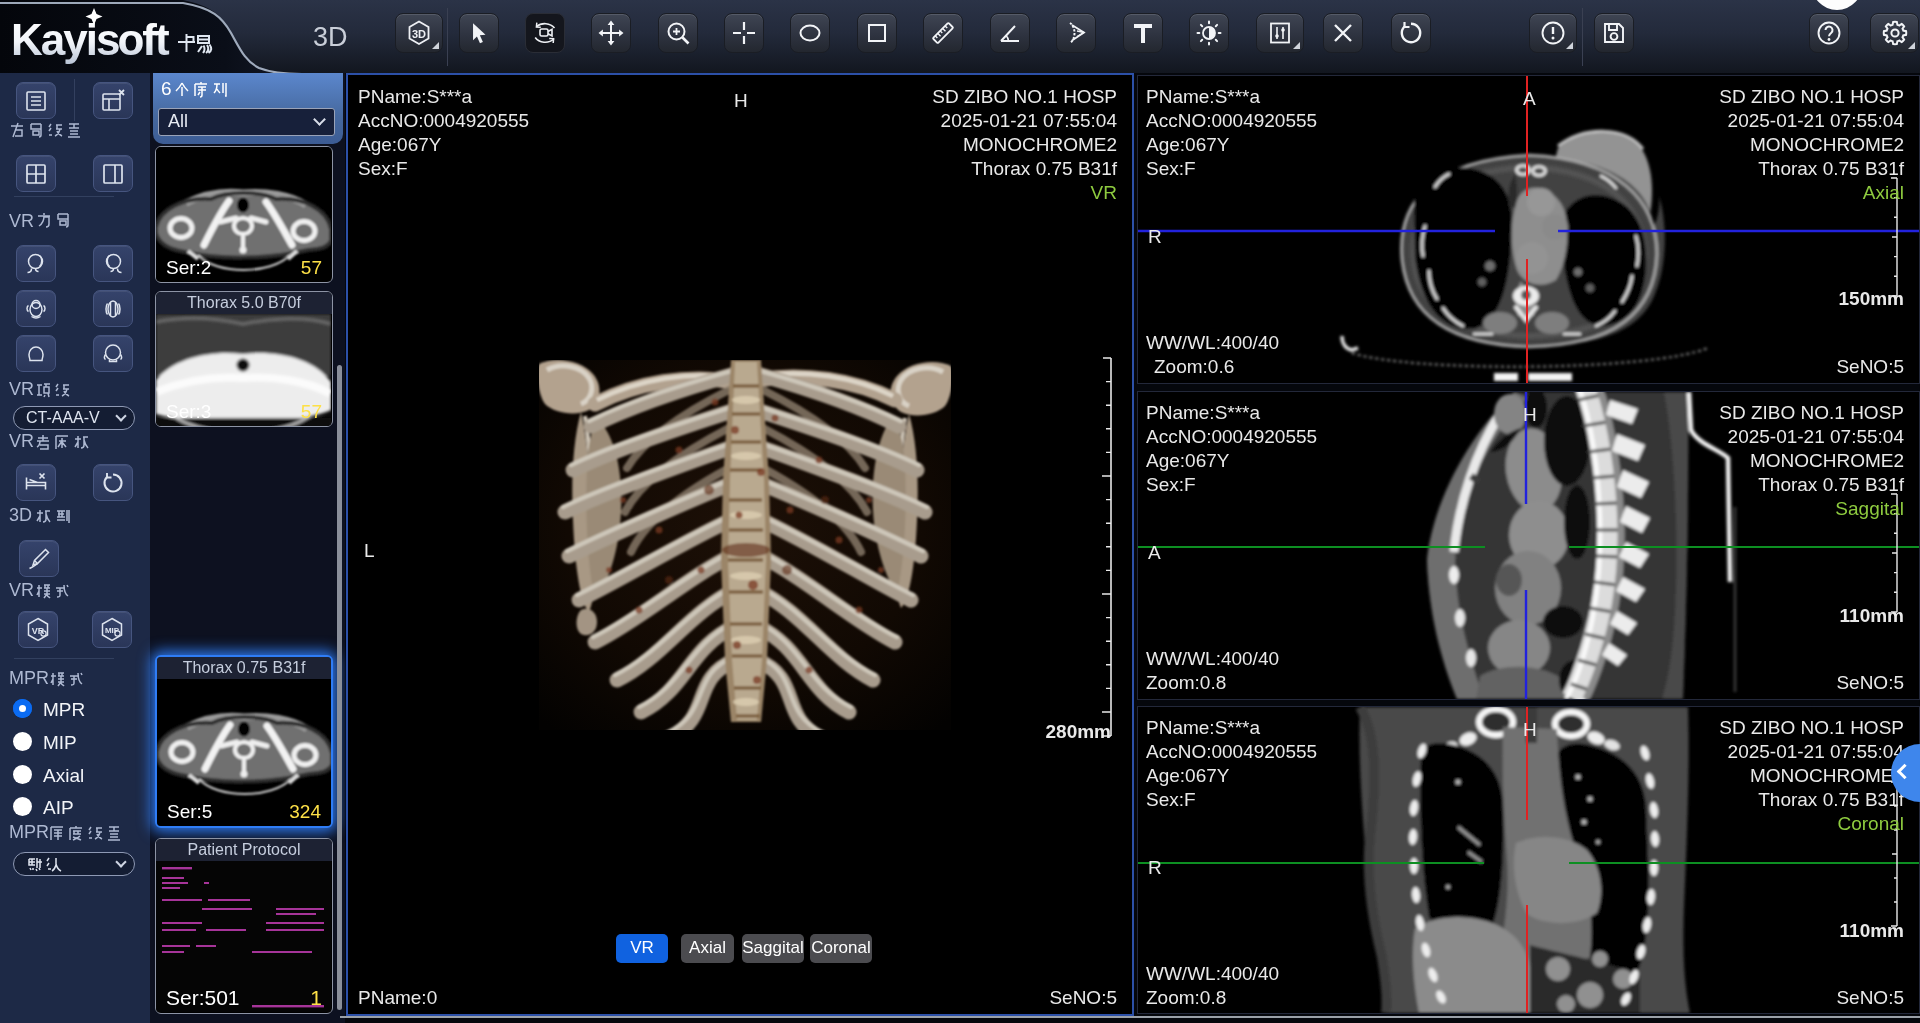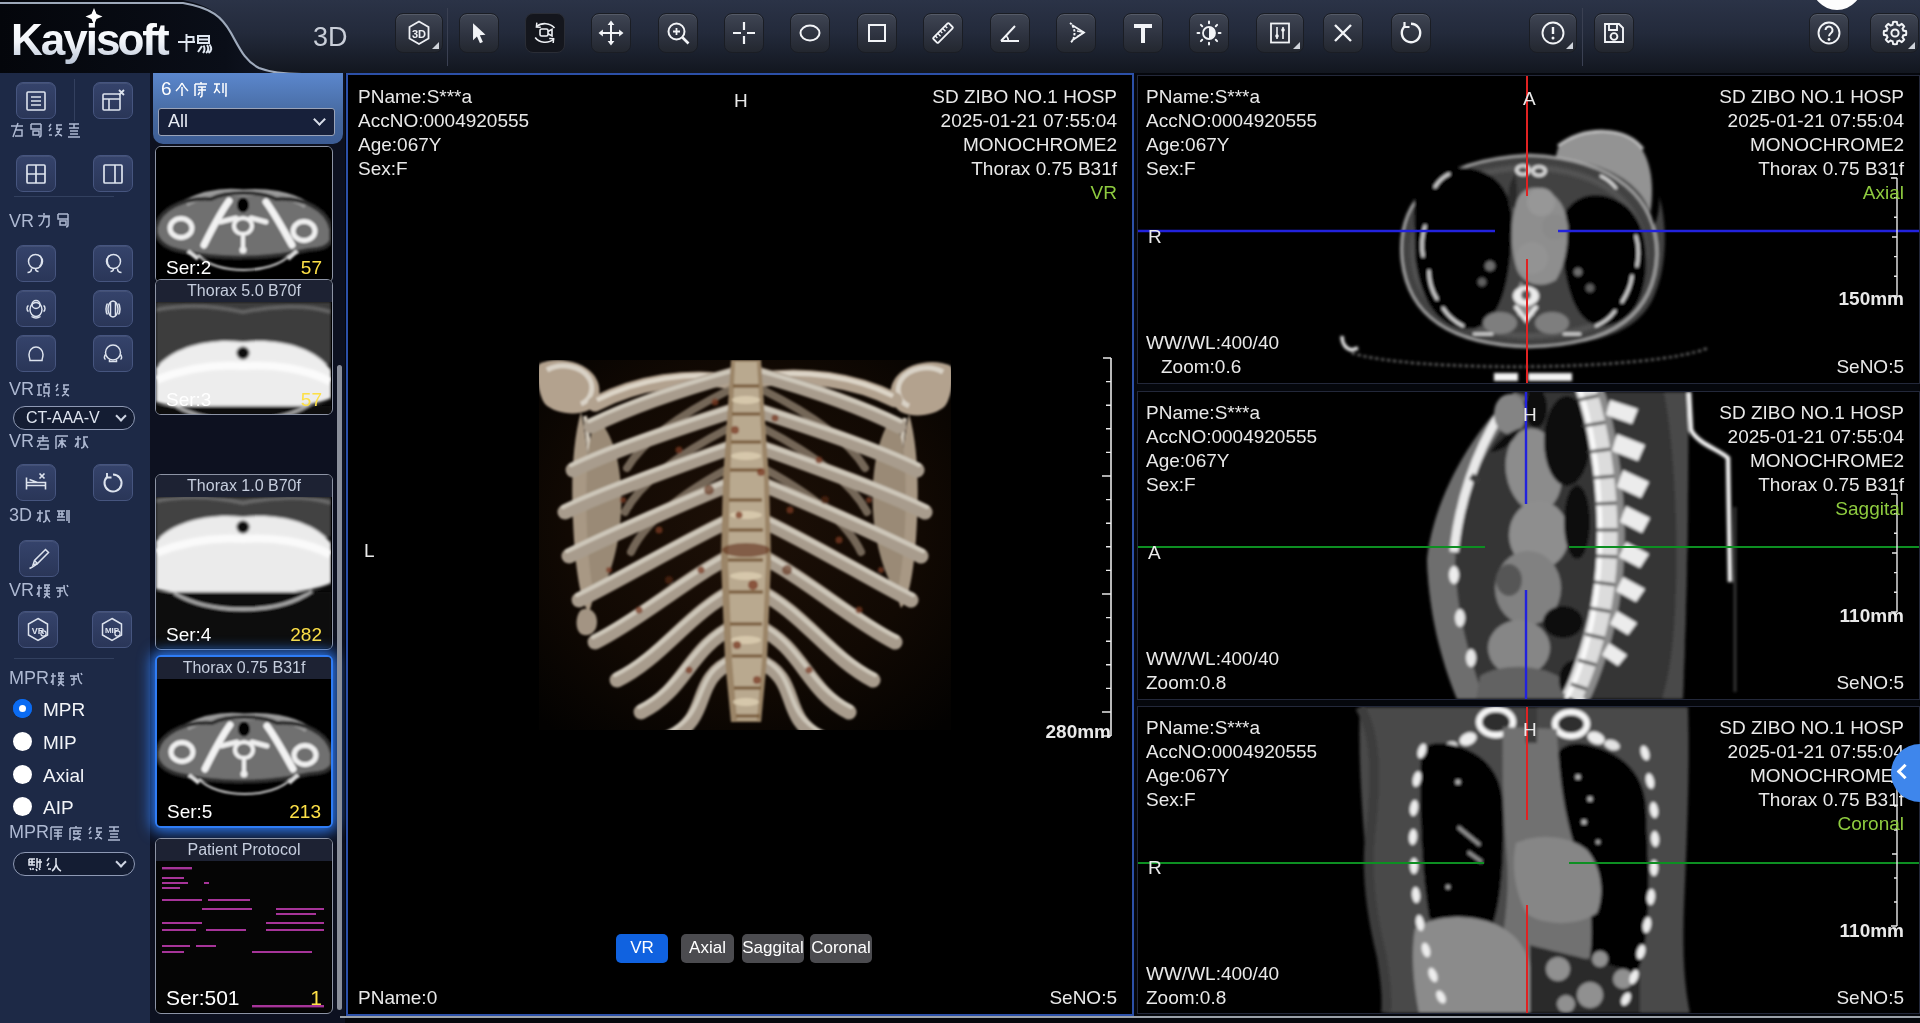--- a/index.html
+++ b/index.html
@@ -464,56 +464,40 @@
         <path d="M87,88 V102" stroke="#eee" stroke-width="4"></path>
         <circle cx="87" cy="103" r="3.5" fill="#eee"></circle>
         <ellipse cx="25" cy="81" rx="11" ry="9.5" fill="none" stroke="#efefef" stroke-width="5"></ellipse>
         <ellipse cx="148" cy="84" rx="11" ry="9.5" fill="none" stroke="#efefef" stroke-width="5"></ellipse>
         <path d="M32,104 l10,8 M141,104 l-9,8" stroke="#ddd" stroke-width="4"></path>
         <path d="M42,108 C60,128 115,128 134,108" fill="none" stroke="#cfcfcf" stroke-width="2"></path>
       </g>
     </svg>
     <div class="ser">Ser:2</div><div class="cnt">57</div>
   </div>
-  <div class="thumb" style="top:279px;height:136px">
+  <div class="thumb" style="top:291px;height:136px">
     <div class="ttl">Thorax 5.0 B70f</div>
     <svg width="175" height="151" viewBox="0 0 175 151" style="margin-top:22px">
       <rect width="175" height="151" fill="#0a0a0a"></rect>
       <defs>
           <filter id="tb2" x="-10%" y="-10%" width="120%" height="120%">
             <feGaussianBlur stdDeviation="1.6"></feGaussianBlur>
           </filter>
         </defs>
       <g filter="url(#tb2)">
         <rect x="0" y="0" width="175" height="62" fill="#3c3c3c"></rect>
         <path d="M0,8 C30,2 60,4 87,10 C115,4 150,2 175,10" fill="none" stroke="#6a6a6a" stroke-width="3"></path>
         <path d="M0,66 C18,44 55,36 87,40 C120,36 158,44 175,68 L175,96 C140,112 40,112 0,100 Z" fill="#ededed"></path>
         <path d="M0,78 C30,66 60,62 87,64 C115,62 150,66 175,80" fill="none" stroke="#fbfbfb" stroke-width="8"></path>
         <circle cx="87" cy="51" r="6.5" fill="#101010"></circle>
         <rect x="0" y="104" width="175" height="47" fill="#0c0c0c"></rect>
         <path d="M20,104 C55,124 120,124 154,102" fill="none" stroke="#cacaca" stroke-width="2.4"></path>
       </g>
     </svg>
     <div class="ser">Ser:3</div><div class="cnt">57</div>
-  </div>
-  <div class="thumb" style="top:474px;height:176px">
-    <div class="ttl">Thorax 1.0 B70f</div>
-    <svg width="175" height="151" viewBox="0 0 175 151" style="margin-top:22px">
-      <rect width="175" height="151" fill="#0a0a0a"></rect>
-      <g filter="url(#tb2)">
-        <rect x="0" y="0" width="175" height="40" fill="#424242"></rect>
-        <path d="M0,4 C30,-2 60,0 87,6 C115,0 150,-2 175,6" fill="none" stroke="#707070" stroke-width="3"></path>
-        <path d="M0,44 C18,24 55,16 87,20 C120,16 158,24 175,46 L175,86 C140,102 40,102 0,92 Z" fill="#ebebeb"></path>
-        <path d="M0,56 C30,44 60,40 87,42 C115,40 150,44 175,58" fill="none" stroke="#fafafa" stroke-width="8"></path>
-        <circle cx="87" cy="30" r="6.5" fill="#101010"></circle>
-        <rect x="0" y="95" width="175" height="56" fill="#0c0c0c"></rect>
-        <path d="M18,96 C55,118 122,118 156,94" fill="none" stroke="#cacaca" stroke-width="2.4"></path>
-      </g>
-    </svg>
-    <div class="ser">Ser:4</div><div class="cnt">282</div>
   </div>
   <div class="thumb sel" style="top:655px;height:173px">
     <div class="ttl">Thorax 0.75 B31f</div>
     <svg width="175" height="148" viewBox="0 0 175 148" style="margin-top:22px">
       <rect width="175" height="148" fill="#000"></rect>
       <g filter="url(#tb1)">
         <path d="M0,72 C4,54 28,42 55,44 C70,36 105,36 120,44 C147,42 171,54 175,74 L175,86 C172,92 166,94 152,95 C110,105 62,105 24,96 C10,93 2,86 0,78 Z" fill="#6f6f6f"></path>
         <path d="M30,48 C50,38 70,36 87,38 C110,36 135,40 150,50" fill="none" stroke="#9a9a9a" stroke-width="7"></path>
         <path d="M0,72 C4,54 28,42 55,44 C70,36 105,36 120,44 C147,42 171,54 175,74 L175,86 C172,92 166,94 152,95 C110,105 62,105 24,96 C10,93 2,86 0,78 Z" fill="none" stroke="#2e2e2e" stroke-width="4"></path>
         <ellipse cx="87" cy="50" rx="6" ry="7.5" fill="#040404"></ellipse>
@@ -522,21 +506,21 @@
         <ellipse cx="87" cy="71" rx="9" ry="8" fill="none" stroke="#f0f0f0" stroke-width="4"></ellipse>
         <path d="M64,67 L80,63 M110,67 L95,63" stroke="#eee" stroke-width="5" stroke-linecap="round"></path>
         <path d="M87,80 V94" stroke="#eee" stroke-width="4"></path>
         <circle cx="87" cy="95" r="3.5" fill="#eee"></circle>
         <ellipse cx="25" cy="73" rx="11" ry="9.5" fill="none" stroke="#efefef" stroke-width="5"></ellipse>
         <ellipse cx="148" cy="76" rx="11" ry="9.5" fill="none" stroke="#efefef" stroke-width="5"></ellipse>
         <path d="M32,96 l10,8 M141,96 l-9,8" stroke="#ddd" stroke-width="4"></path>
         <path d="M42,100 C60,120 115,120 134,100" fill="none" stroke="#cfcfcf" stroke-width="2"></path>
       </g>
     </svg>
-    <div class="ser">Ser:5</div><div class="cnt">213</div>
+    <div class="ser">Ser:5</div><div class="cnt">324</div>
   </div>
   <div class="thumb" style="top:838px;height:176px">
     <div class="ttl">Patient Protocol</div>
     <svg width="175" height="151" viewBox="0 0 175 151" style="margin-top:22px">
       <rect width="175" height="151" fill="#050505"></rect>
       <g fill="#a63499">
         <rect x="6" y="6" width="30" height="2.4"></rect>
         <rect x="6" y="16" width="22" height="2"></rect>
           <rect x="6" y="21" width="26" height="2"></rect>
           <rect x="48" y="21" width="5" height="2"></rect>
@@ -797,21 +781,21 @@
     <div class="ov" style="left:8px;top:58px">Age:067Y</div>
     <div class="ov" style="left:8px;top:82px">Sex:F</div>
     <div class="ov" style="left:385px;top:12px">A</div>
     <div class="ov ovr" style="right:15px;top:10px">SD ZIBO NO.1 HOSP</div>
     <div class="ov ovr" style="right:15px;top:34px">2025-01-21 07:55:04</div>
     <div class="ov ovr" style="right:15px;top:58px">MONOCHROME2</div>
     <div class="ov ovr" style="right:15px;top:82px">Thorax 0.75 B31f</div>
     <div class="ov ovr green" style="right:15px;top:106px">Axial</div>
     <div class="ov" style="left:10px;top:150px">R</div>
     <div class="ov" style="left:8px;top:256px">WW/WL:400/40</div>
-    <div class="ov" style="left:23px;top:280px">Zoom:0.6</div>
+    <div class="ov" style="left:16px;top:280px">Zoom:0.6</div>
     <div class="ov ovr" style="right:15px;top:212px;font-weight:bold">150mm</div>
     <div class="ov ovr" style="right:15px;top:280px">SeNO:5</div>
   </div>
   <div class="vp" id="vp-sa" style="top:391px;height:309px">
     <svg class="abs" style="left:0;top:0" width="781" height="307" viewBox="0 0 781 307">
       <defs>
           <filter id="ctb2" x="-5%" y="-5%" width="110%" height="110%">
             <feGaussianBlur stdDeviation="1.7"></feGaussianBlur>
           </filter>
         </defs>

